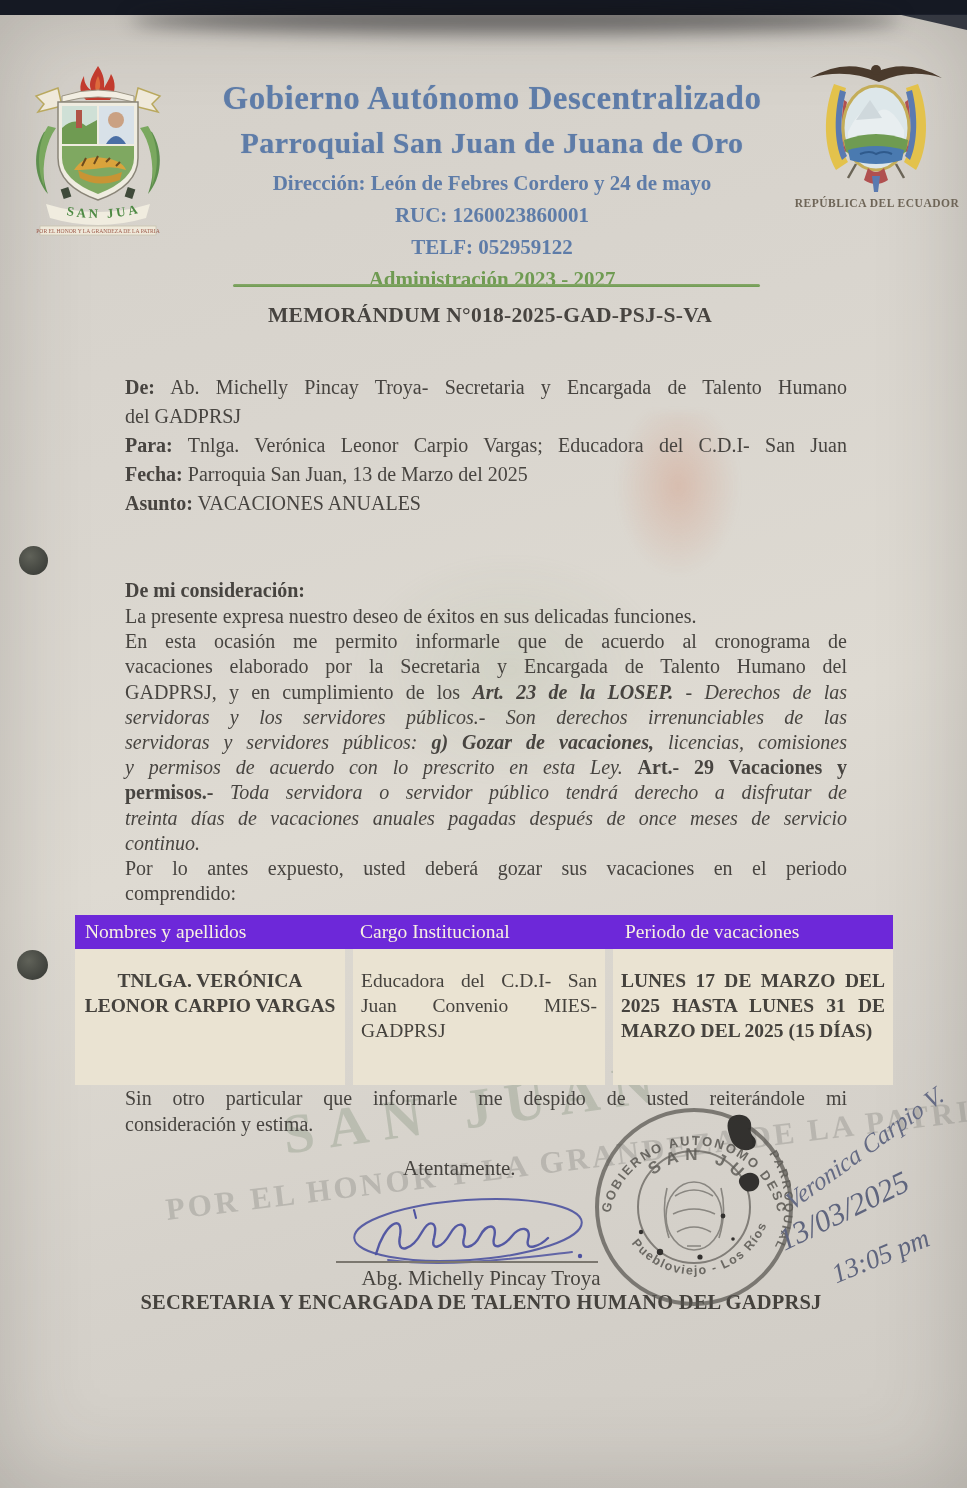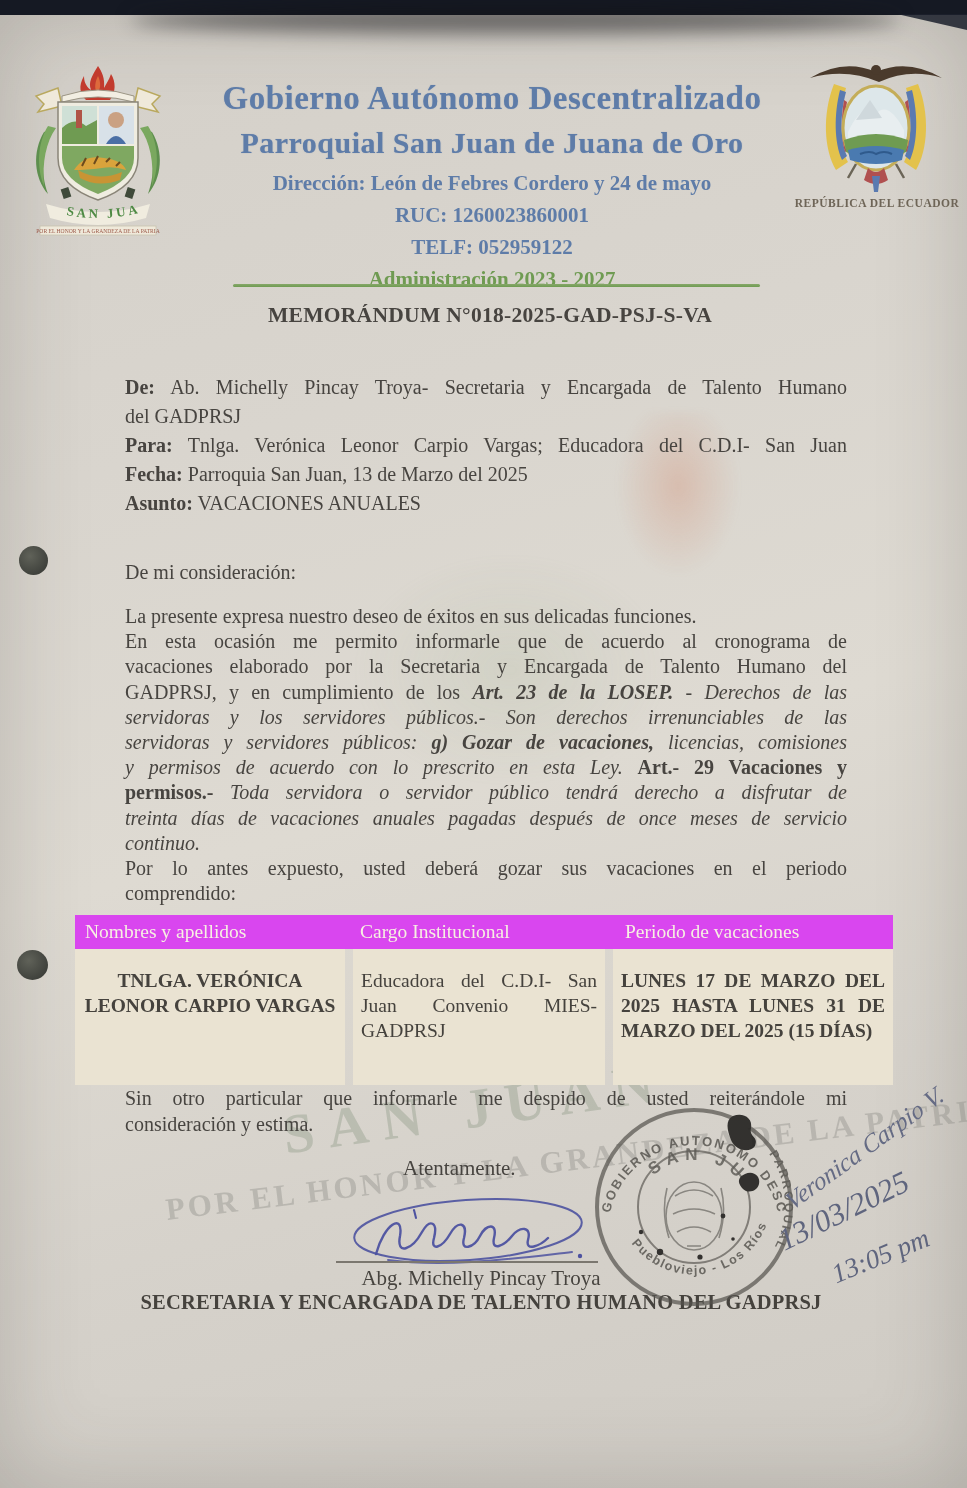--- a/index.html
+++ b/index.html
@@ -26,38 +26,38 @@
   .h-org2{font-size:30px;font-weight:bold;margin-bottom:11px;letter-spacing:.5px;text-shadow:0 0 1px rgba(94,124,168,.5);}
   .h-addr,.h-ruc,.h-tel{font-size:21px;font-weight:bold;margin-bottom:7px;}
   .h-admin{font-size:21px;font-weight:bold;color:#6f9b52;}
   .green-rule{position:absolute;left:233px;top:284px;width:527px;height:3px;
     background:linear-gradient(to bottom,#86a869,#6f9b52);border-radius:2px;}
   
   .memo-title{position:absolute;left:160px;top:303px;width:660px;text-align:center;
     font-size:21.5px;font-weight:bold;color:#474440;letter-spacing:.3px;}
   .textblock{position:absolute;left:125px;width:722px;color:#474440;font-size:20px;overflow:visible;}
   .meta-block{top:373px;line-height:29px;}
-  .salutation{top:561px;}
+  .salutation{top:579px;font-weight:bold;}
   .body-block{top:604px;line-height:25.2px;}
   .closing-block{top:1086px;line-height:25.5px;}
   .rl{text-align:justify;}
   .rl.just{text-align-last:justify;}
   .rl.left{text-align-last:left;}
   
   .wm-flame{position:absolute;left:616px;top:412px;width:124px;height:165px;
     background:radial-gradient(ellipse at 50% 45%,rgba(208,128,98,.30),rgba(208,128,98,0) 70%);filter:blur(3px);}
   .wm-green{position:absolute;left:355px;top:555px;width:310px;height:230px;
     background:radial-gradient(ellipse at center,rgba(140,165,125,.13),rgba(140,165,125,0) 72%);filter:blur(2px);}
   .wm-sanjuan{position:absolute;left:283px;top:1103px;width:560px;font-size:56px;font-weight:bold;
     letter-spacing:14px;color:rgba(124,140,119,.32);transform:rotate(-8deg);transform-origin:left center;white-space:nowrap;}
   .wm-motto{position:absolute;left:166px;top:1192px;width:700px;font-size:31px;font-weight:bold;
     letter-spacing:3px;color:rgba(134,134,127,.36);transform:rotate(-7deg);transform-origin:left center;white-space:nowrap;}
   
   .vac-table{position:absolute;left:75px;top:915px;width:818px;}
-  .t-head{display:flex;height:34px;background:#d946ef;align-items:center;color:#f7f0e2;font-size:19.5px;}
+  .t-head{display:flex;height:34px;background:#6d28d9;align-items:center;color:#f7f0e2;font-size:19.5px;}
   .t-head .hc{padding-left:10px;box-sizing:border-box;}
   .hc1{width:275px;}.hc2{width:265px;}.hc3{width:278px;}
   .t-body{display:flex;margin-top:0px;height:136px;}
   .cell{background:#eae3d2;box-sizing:border-box;color:#45423d;font-size:19.5px;line-height:25px;padding:19px 8px 0 8px;}
   .c-name{width:270px;text-align:center;font-weight:bold;}
   .gap{width:8px;}
   .c-cargo{width:252px;text-align:justify;}
   .c-periodo{width:280px;text-align:justify;font-weight:bold;}
   
   .atentamente{position:absolute;left:403px;top:1156px;width:160px;font-size:21px;color:#474440;}

